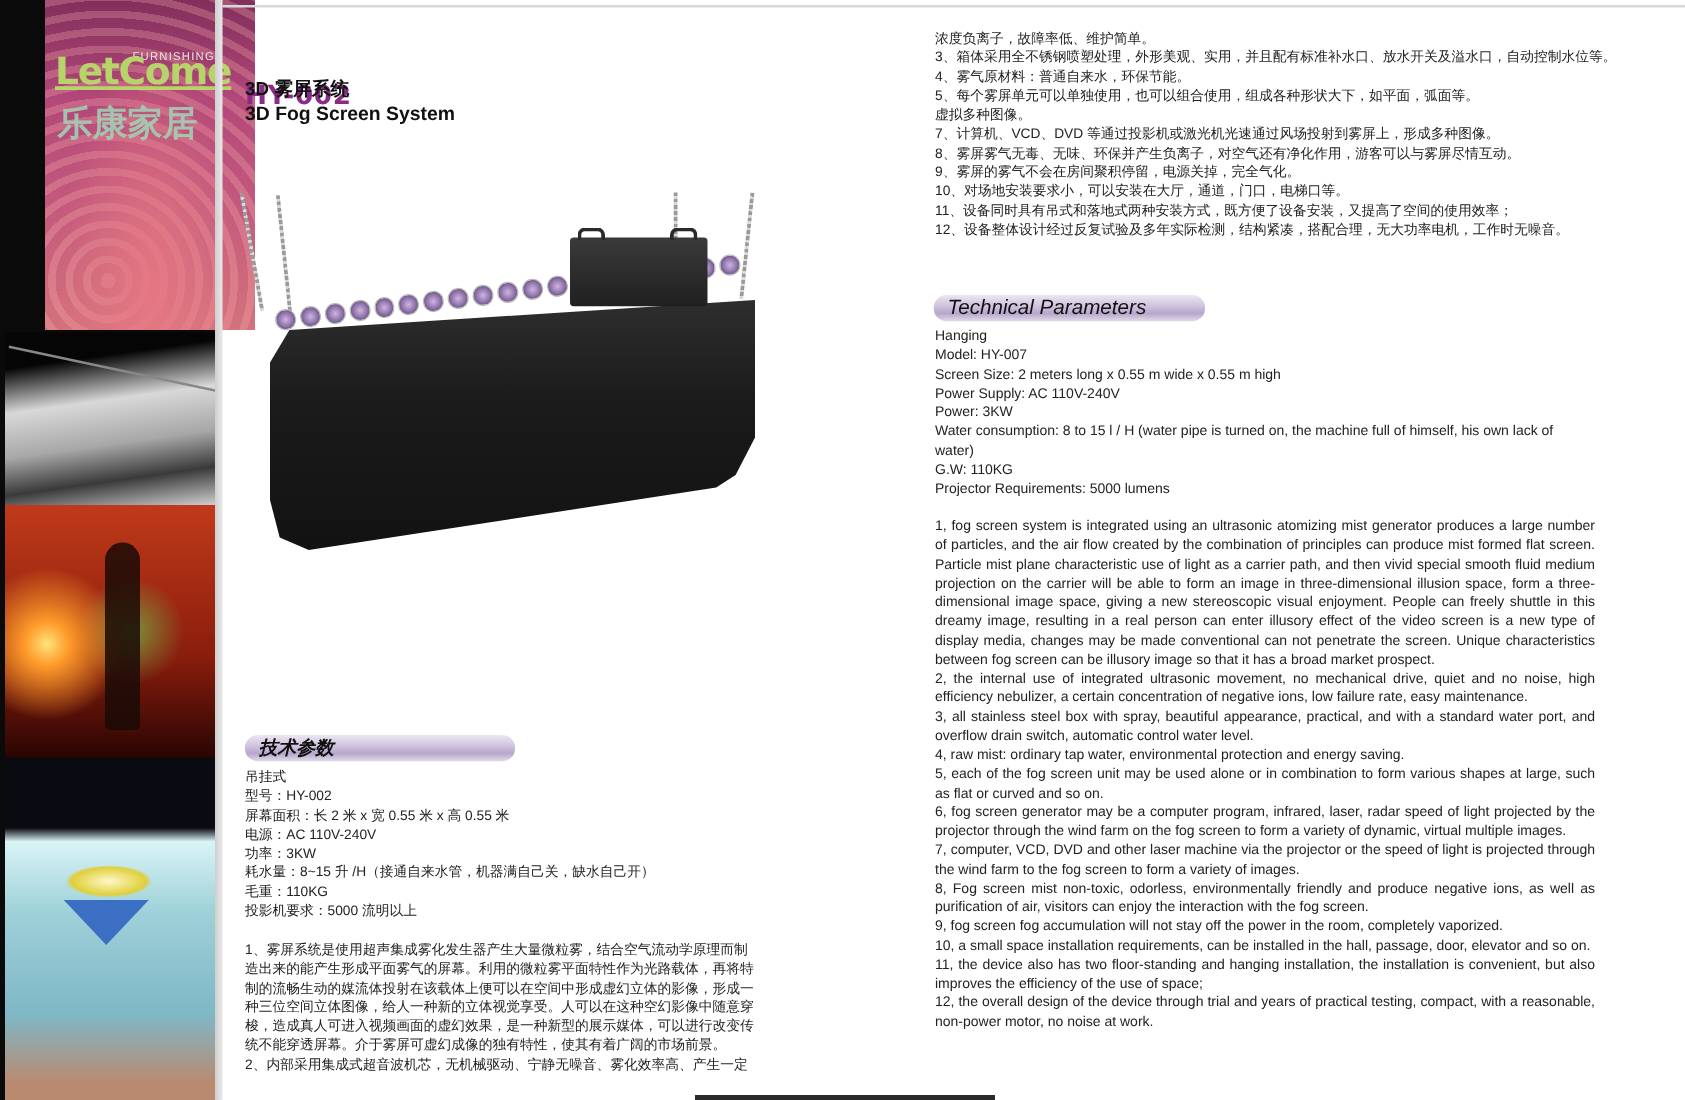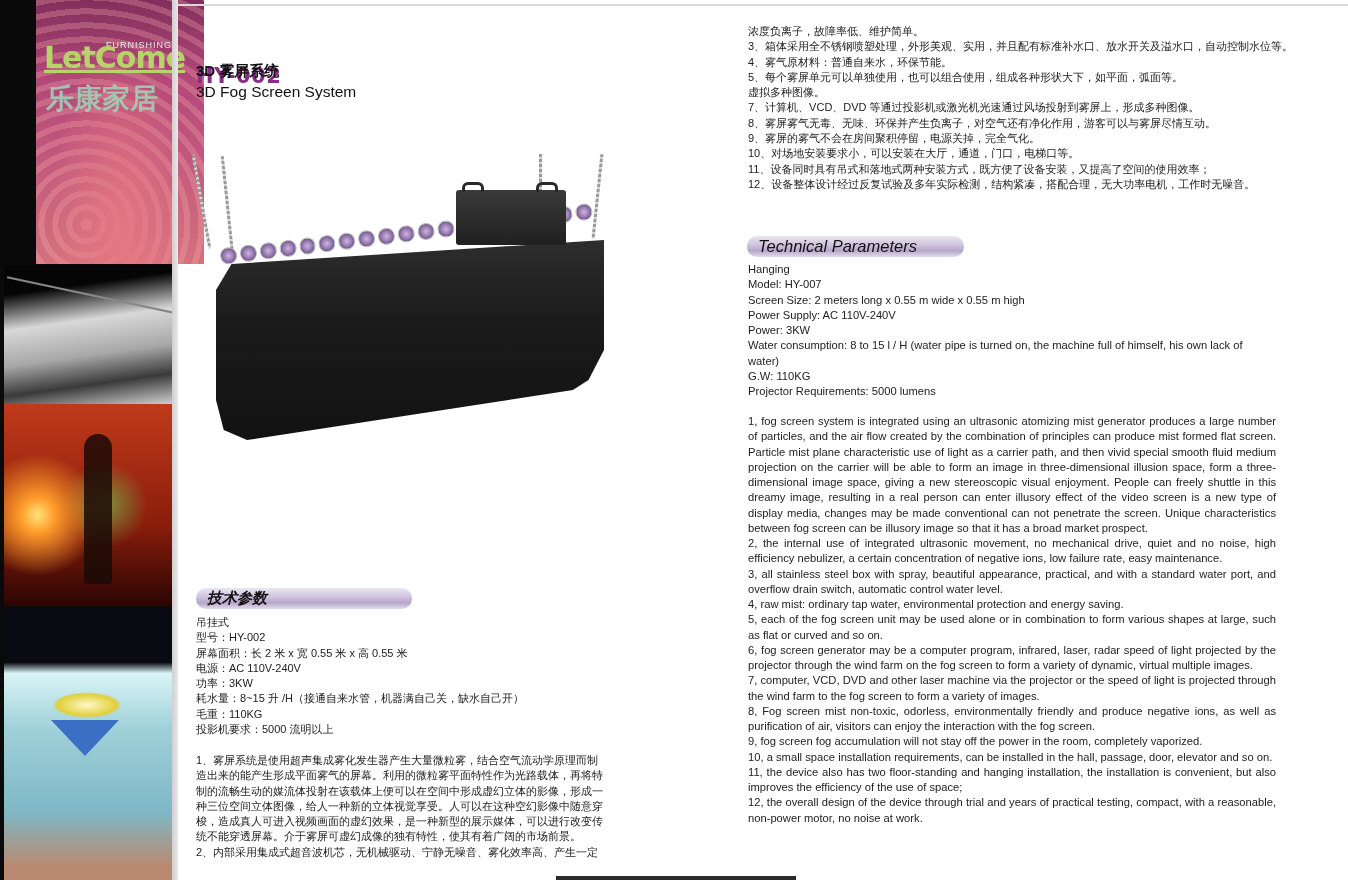--- a/index.html
+++ b/index.html
@@ -34,21 +34,21 @@
         linear-gradient(180deg, #0a0a12 0%, #0a0a12 20%, #d9f4f6 24%, #9ed0d8 45%, #7fb7c6 75%, #b98a70 95%); }
     .photo-4 .logo-top { position: absolute; left: 48px; top: 84px; width: 70px; height: 26px; border-radius: 50%; background: radial-gradient(ellipse, #fff8c8 0%, #e0cf3a 60%, rgba(0,0,0,0) 70%); }
     .photo-4 .logo-tri { position: absolute; left: 47px; top: 112px; width: 0; height: 0; border-left: 34px solid transparent; border-right: 34px solid transparent; border-top: 36px solid #3a6fc4; }
 
     
     .top-rule { position: absolute; left: 178px; top: 4px; width: 1170px; height: 2px; background: #d8d8d8; }
 
     
     .model { position: absolute; left: 196px; top: 28px; font-family: "DejaVu Sans", sans-serif; font-weight: bold; font-size: 21px; color: #8b2a87; letter-spacing: 0.5px; margin-top: 36px; }
     .title-cn { position: absolute; left: 196px; top: 62px; font-weight: bold; font-size: 15px; color: #111; }
-    .title-en { position: absolute; left: 196px; top: 83px; font-weight: normal; font-size: 15.5px; color: #111; text-align: center; }
+    .title-en { position: absolute; left: 196px; top: 83px; font-weight: bold; font-size: 15.5px; color: #111; text-align: center; }
 
     
     .product { position: absolute; left: 196px; top: 150px; width: 410px; height: 300px; }
     .chain { position: absolute; width: 3px; background: repeating-linear-gradient(180deg, #9a9a9a 0 3px, #d8d8d8 3px 5px); }
     .box-main { position: absolute; left: 20px; top: 90px; width: 388px; height: 200px;
       background: linear-gradient(180deg, #2e2e2e 0%, #1b1b1b 40%, #121212 100%);
       clip-path: polygon(0 25%, 4% 12%, 100% 0%, 100% 55%, 96% 70%, 92% 75%, 8% 100%, 2% 95%, 0 80%); }
     .fan-row { position: absolute; left: 28px; top: 98px; width: 375px; height: 40px; display: flex; gap: 3px; transform: rotate(-7deg); transform-origin: left bottom; }
     .fan { width: 17px; height: 17px; border-radius: 50%; background: radial-gradient(circle, #cdb6e0 0%, #8c6fa8 55%, #3a2f45 100%); border: 1px solid #bbb; }
     .control-box { position: absolute; left: 260px; top: 40px; width: 110px; height: 55px; background: linear-gradient(180deg, #3a3a3a, #202020); border-radius: 3px; }

